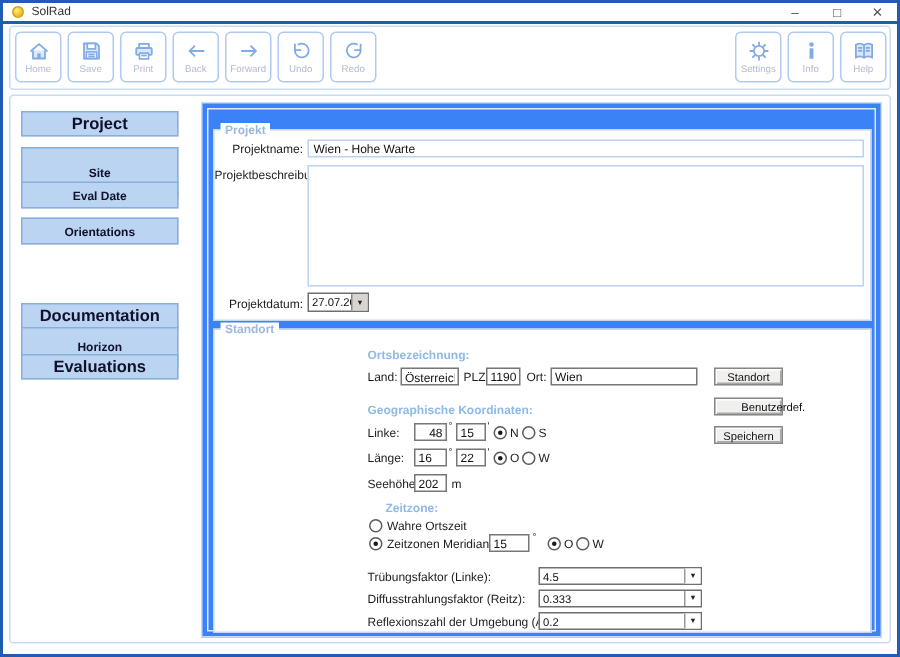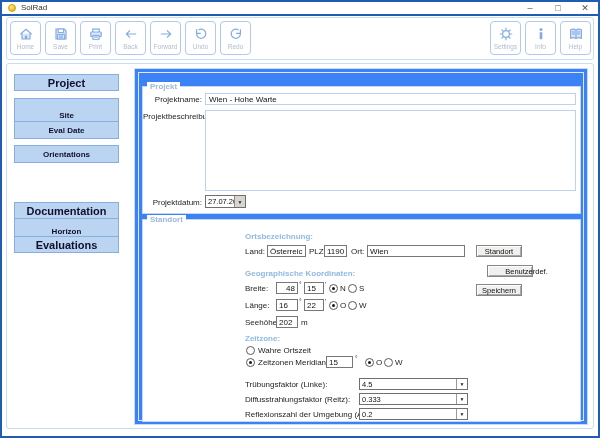--- a/index.html
+++ b/index.html
@@ -220,26 +220,26 @@
 
         <div class="abs heading" style="left:102px; top:12px;">Ortsbezeichnung:</div>
         <div class="abs lbl" style="left:102px; top:27px;">Land:</div>
         <input class="abs field-classic" style="left: 124px; top: 25px; width: 39px; height: 12px;" value="Österreich">
         <div class="abs lbl" style="left:166px; top:27px;">PLZ:</div>
         <input class="abs field-classic" style="left: 181px; top: 25px; width: 23px; height: 12px;" value="1190">
         <div class="abs lbl" style="left:208px; top:27px;">Ort:</div>
         <input class="abs field-classic" style="left: 224px; top: 25px; width: 98px; height: 12px;" value="Wien">
 
         <div class="abs btn-classic" style="left:333px; top:25px; width:46px; height:12px;">Standort</div>
-        <div class="abs btn-classic" style="left:344px; top:45px; width:46px; height:12px;padding-left:33px;">Benutzerdef.</div>
+        <div class="abs btn-classic" style="left:333px; top:45px; width:46px; height:12px;padding-left:33px;">Benutzerdef.</div>
         <div class="abs btn-classic" style="left:333px; top:64px; width:46px; height:12px;">Speichern</div>
 
         <div class="abs heading" style="left:102px; top:49px;">Geographische Koordinaten:</div>
 
-        <div class="abs lbl" style="left:102px; top:64px;">Breite:</div>
+        <div class="abs lbl" style="left:102px; top:64px;">Linke:</div>
         <input class="abs field-classic" style="left: 133px; top: 62px; width: 22px; height: 12px; text-align: right;" value="48">
         <div class="abs sup" style="left:156px; top:61px;">°</div>
         <input class="abs field-classic" style="left: 161px; top: 62px; width: 20px; height: 12px;" value="15">
         <div class="abs sup" style="left:182px; top:61px;">'</div>
         <span class="abs radio checked" style="left:186px; top:64px;"></span>
         <div class="abs lbl" style="left:197px; top:64px;">N</div>
         <span class="abs radio" style="left:205px; top:64px;"></span>
         <div class="abs lbl" style="left:216px; top:64px;">S</div>
 
         <div class="abs lbl" style="left:102px; top:81px;">Länge:</div>
@@ -249,21 +249,21 @@
         <div class="abs sup" style="left:182px; top:78px;">'</div>
         <span class="abs radio checked" style="left:186px; top:81px;"></span>
         <div class="abs lbl" style="left:197px; top:81px;">O</div>
         <span class="abs radio" style="left:205px; top:81px;"></span>
         <div class="abs lbl" style="left:216px; top:81px;">W</div>
 
         <div class="abs lbl" style="left:102px; top:98px;">Seehöhe:</div>
         <input class="abs field-classic" style="left: 133px; top: 96px; width: 22px; height: 12px;" value="202">
         <div class="abs lbl" style="left:158px; top:98px;">m</div>
 
-        <div class="abs heading" style="left:102px; top:114px;text-align:right;">Zeitzone:</div>
+        <div class="abs heading" style="left:114px; top:114px;text-align:right;">Zeitzone:</div>
         <span class="abs radio" style="left:103px; top:126px;"></span>
         <div class="abs lbl" style="left:115px; top:126px;">Wahre Ortszeit</div>
         <span class="abs radio checked" style="left:103px; top:138px;"></span>
         <div class="abs lbl" style="left:115px; top:138px;">Zeitzonen Meridian:</div>
         <input class="abs field-classic" style="left: 183px; top: 136px; width: 27px; height: 12px;" value="15">
         <div class="abs sup" style="left:212px; top:135px;">°</div>
         <span class="abs radio checked" style="left:222px; top:138px;"></span>
         <div class="abs lbl" style="left:233px; top:138px;">O</div>
         <span class="abs radio" style="left:241px; top:138px;"></span>
         <div class="abs lbl" style="left:252px; top:138px;">W</div>

